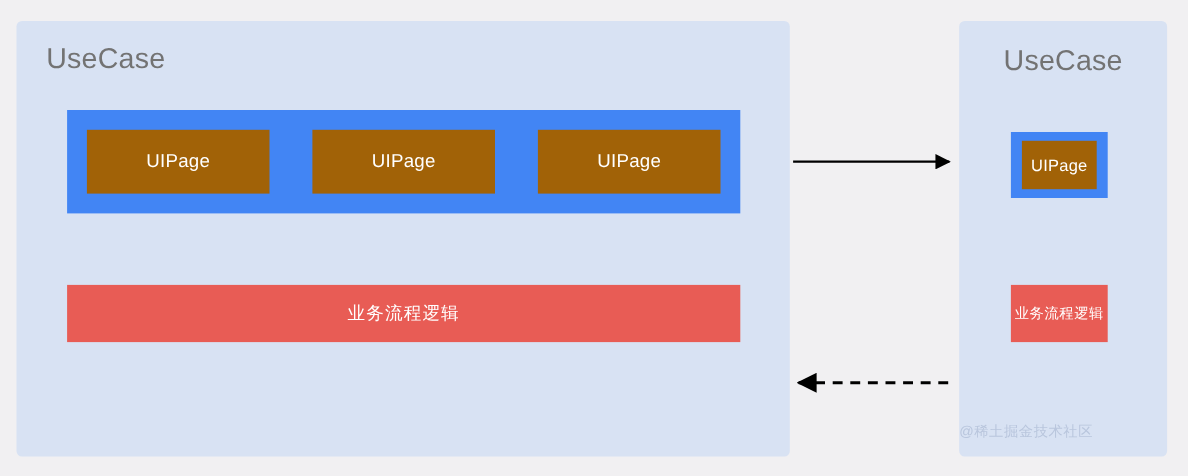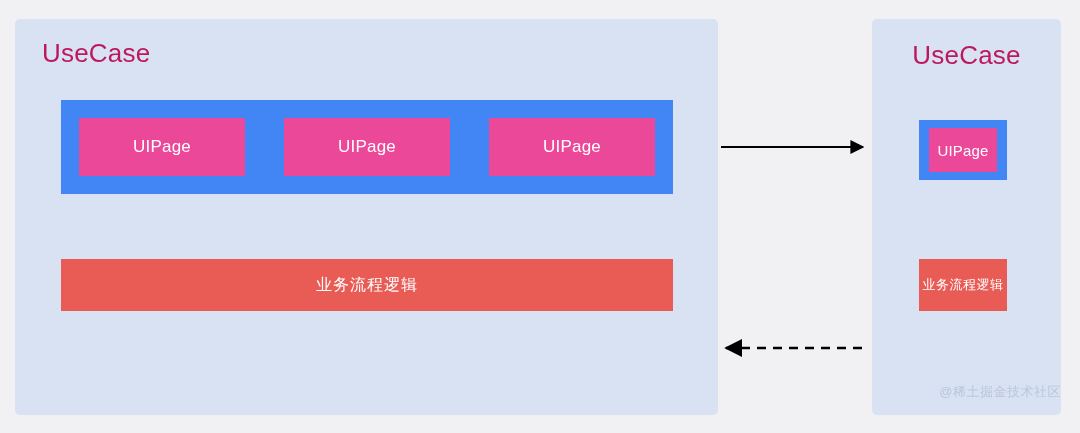--- a/index.html
+++ b/index.html
@@ -37,21 +37,21 @@
   }
   .panel-right {
     left: 872px;
     top: 19px;
     width: 189px;
     height: 396px;
   }
 
   .panel-title {
     position: absolute;
-    color: #be185d;
+    color: #737373;
     font-size: 26px;
     line-height: 28px;
     letter-spacing: 0.2px;
     white-space: nowrap;
   }
   .panel-left .panel-title {
     left: 27px;
     top: 20px;
   }
   .panel-right .panel-title {
@@ -79,21 +79,21 @@
   }
   .ui-container-right {
     left: 47px;
     top: 101px;
     width: 88px;
     height: 60px;
     justify-content: center;
   }
 
   .ui-page {
-    background: #ec4899;
+    background: #a16207;
     color: #ffffff;
     display: flex;
     align-items: center;
     justify-content: center;
     font-size: 17px;
     letter-spacing: 0.2px;
     box-sizing: border-box;
   }
   .ui-container-left .ui-page {
     width: 166px;
@@ -142,21 +142,21 @@
     overflow: visible;
     pointer-events: none;
   }
 
   
   .watermark {
     position: absolute;
     left: 0;
     right: 0;
     bottom: 14px;
-    text-align: right;
+    text-align: left;
     color: #b9c6dd;
     font-size: 13px;
     letter-spacing: 0.5px;
     white-space: nowrap;
     margin-top: 21px;
   }
 </style>
 </head>
 <body>
 

